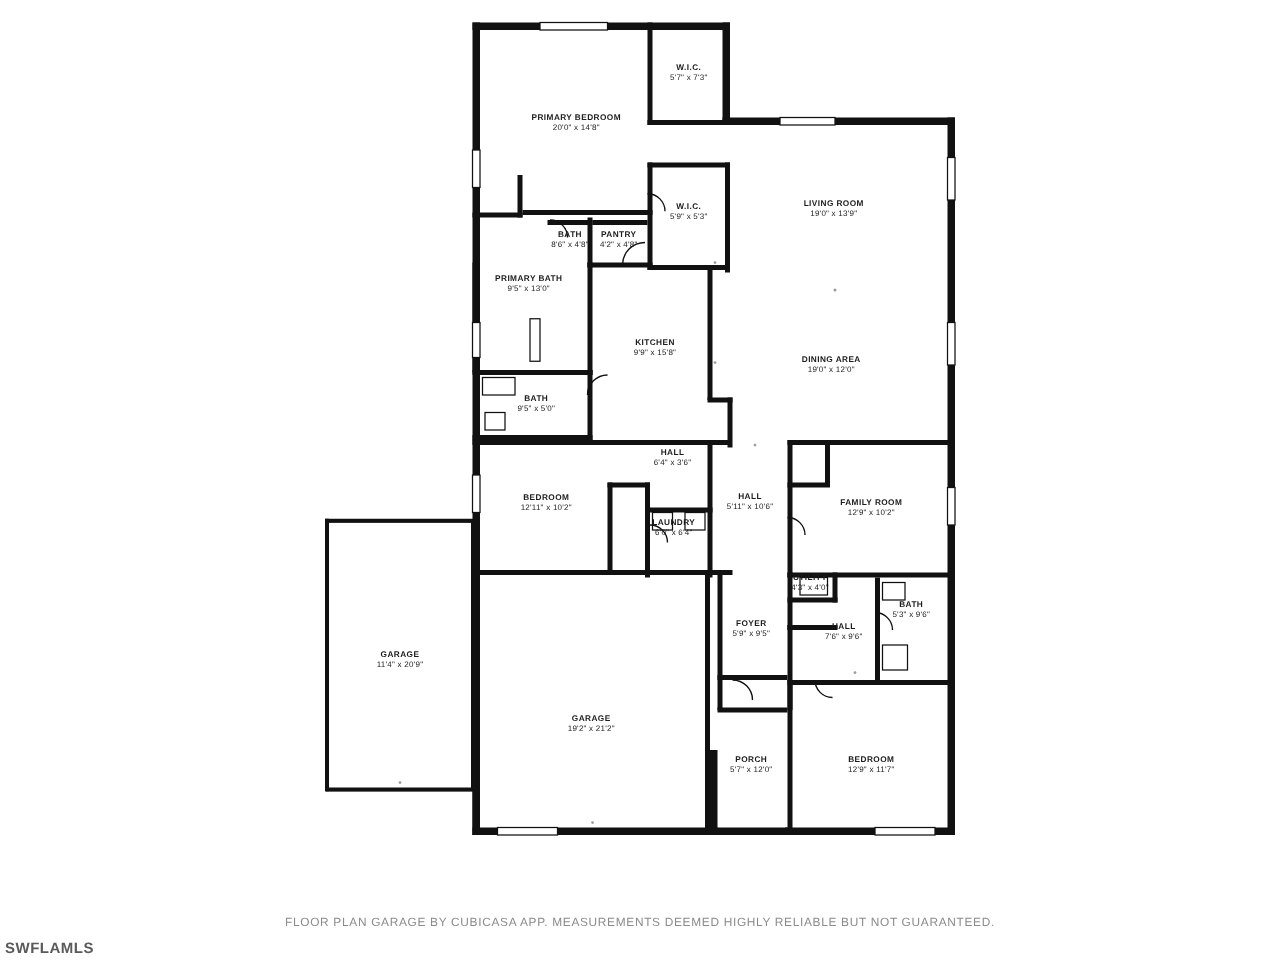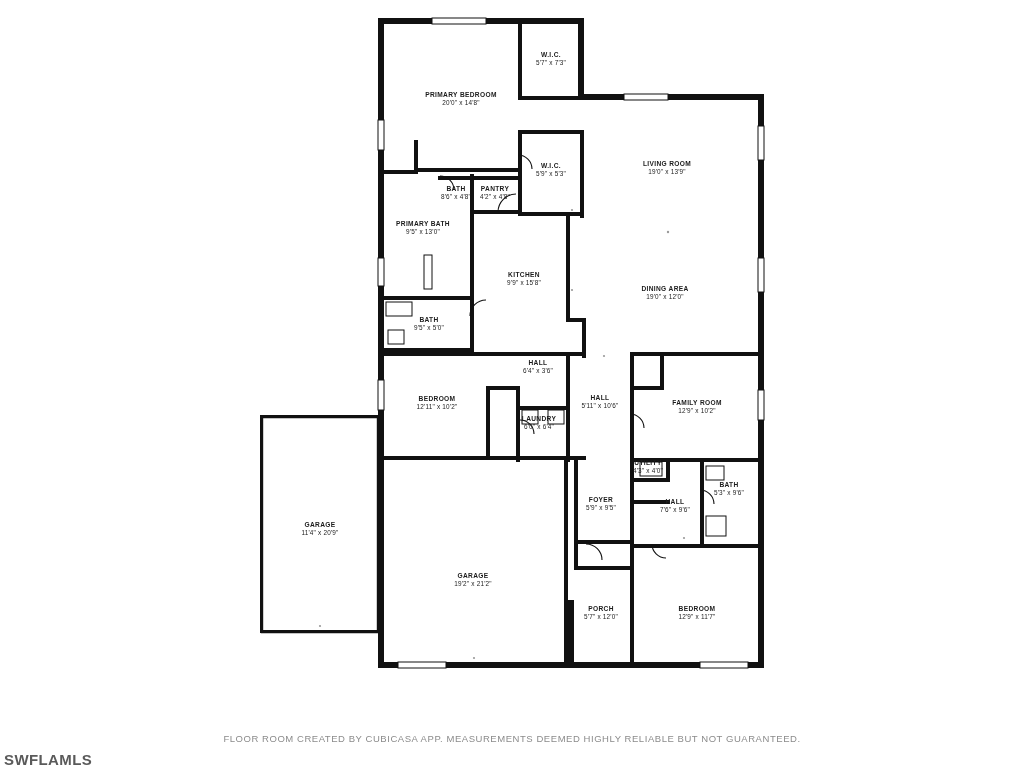--- a/index.html
+++ b/index.html
@@ -51,21 +51,21 @@
     text-align: center;
     font-size: 9.5px;
     letter-spacing: 0.55px;
     color: #8b8b8b;
     font-family: "Liberation Sans", sans-serif;
   }
   .watermark {
     position: absolute;
     left: 4px;
     top: 751px;
-    font-size: 15px;
+    font-size: 12px;
     font-weight: 700;
     letter-spacing: 0.4px;
     color: #5a5a5a;
     font-family: "Liberation Sans", sans-serif;
   }
 </style>
 </head>
 <body>
 
 <svg id="plan" viewBox="0 0 1024 768">
@@ -303,14 +303,14 @@
     <div class="room-label" style="left: 601px; top: 613px;">
       <span class="nm">PORCH</span>
       <span class="dm">5'7" x 12'0"</span>
     </div>
     <div class="room-label" style="left: 697px; top: 613px;">
       <span class="nm">BEDROOM</span>
       <span class="dm">12'9" x 11'7"</span>
     </div>
   </div>
 
-<div class="footer-note">FLOOR ROOM CREATED BY CUBICASA APP. MEASUREMENTS DEEMED HIGHLY RELIABLE BUT NOT GUARANTEED.</div>
+<div class="footer-note">FLOOR PLAN GARAGE BY CUBICASA APP. MEASUREMENTS DEEMED HIGHLY RELIABLE BUT NOT GUARANTEED.</div>
 <div class="watermark">SWFLAMLS</div>
 
 </body></html>

